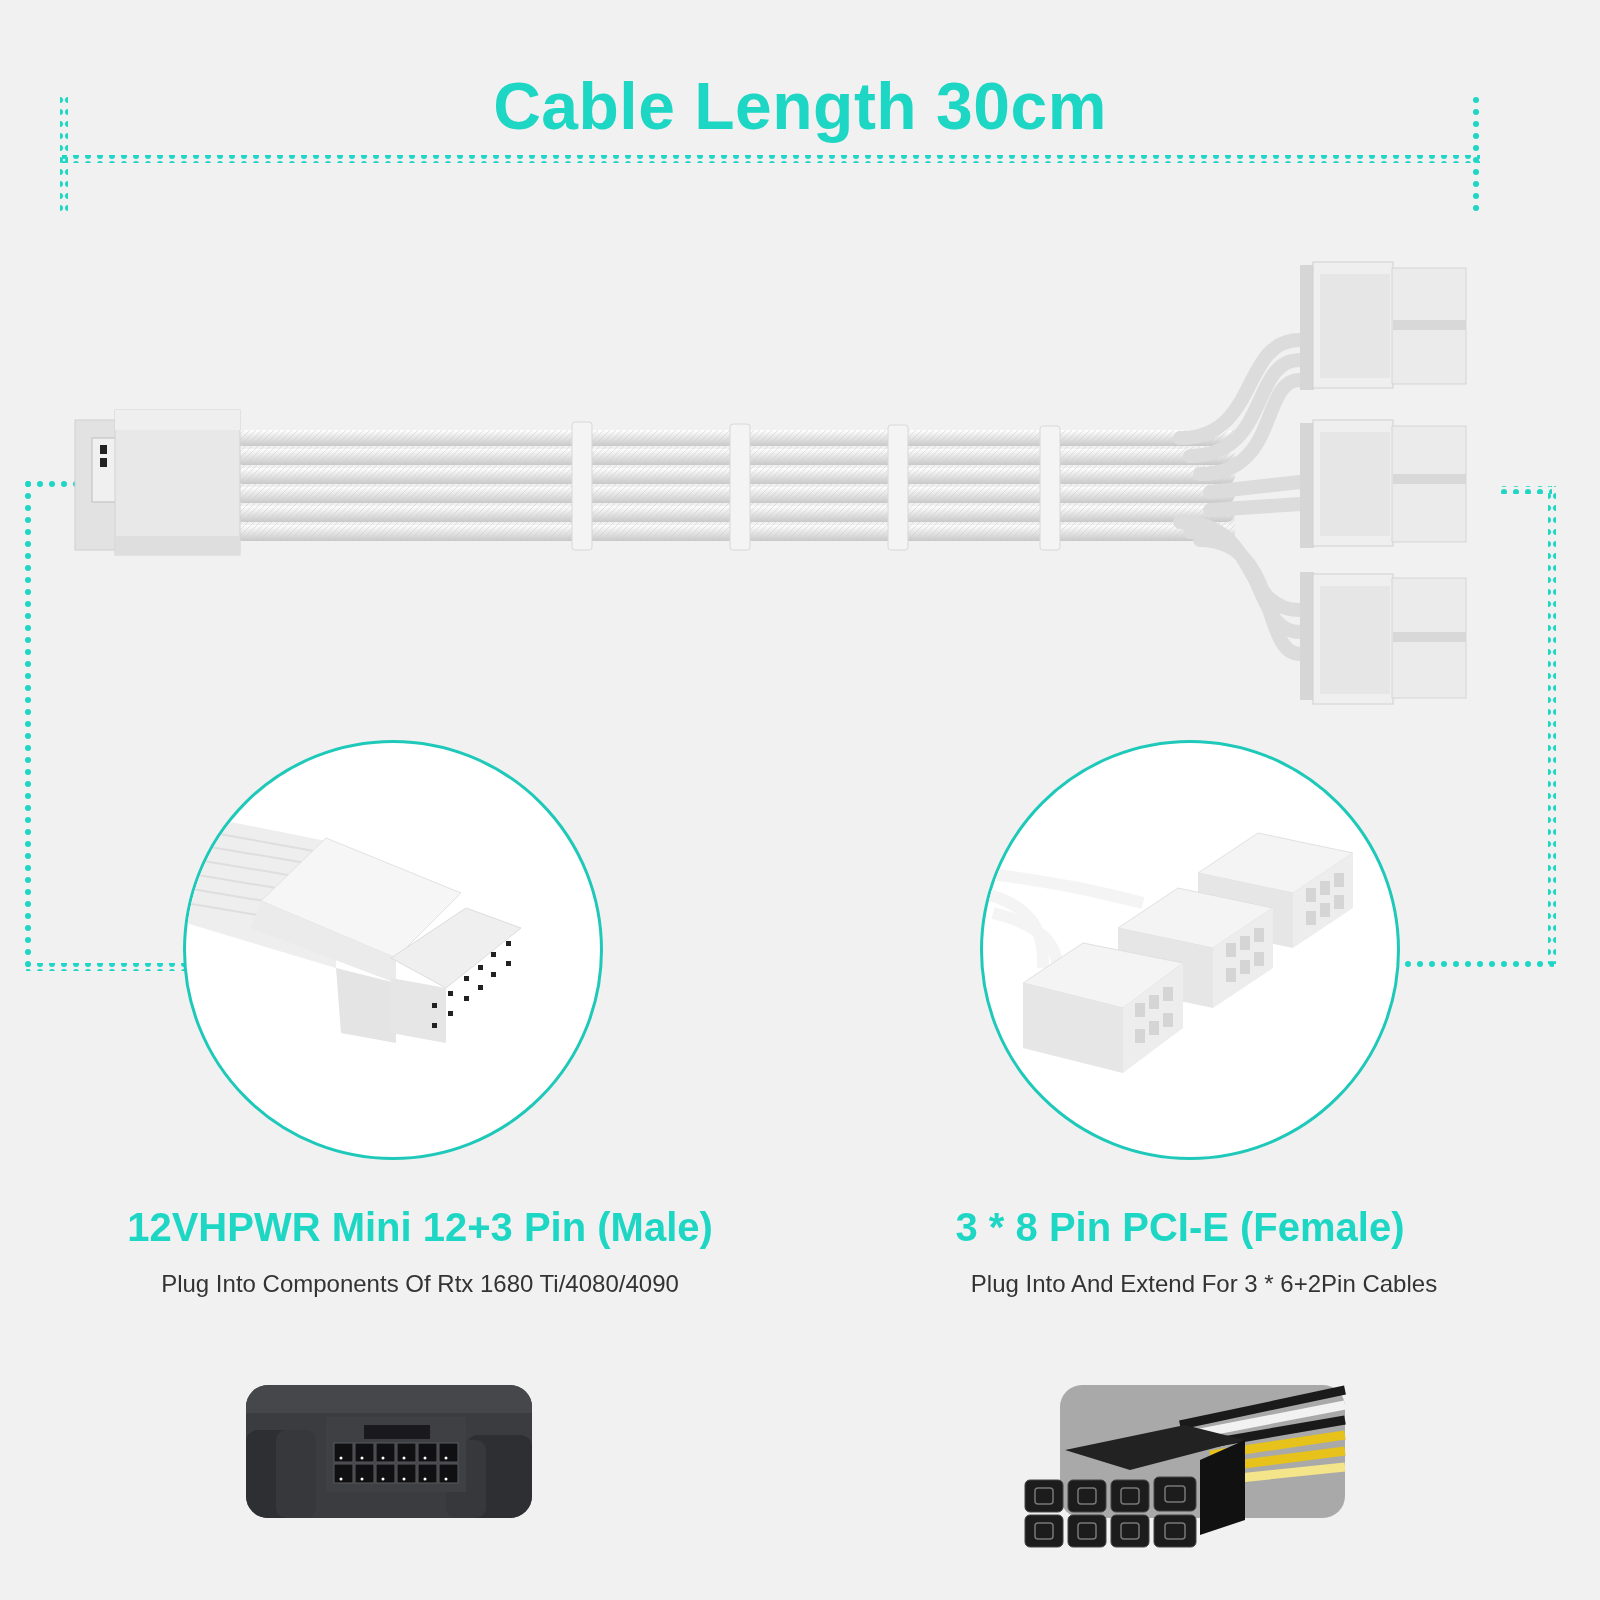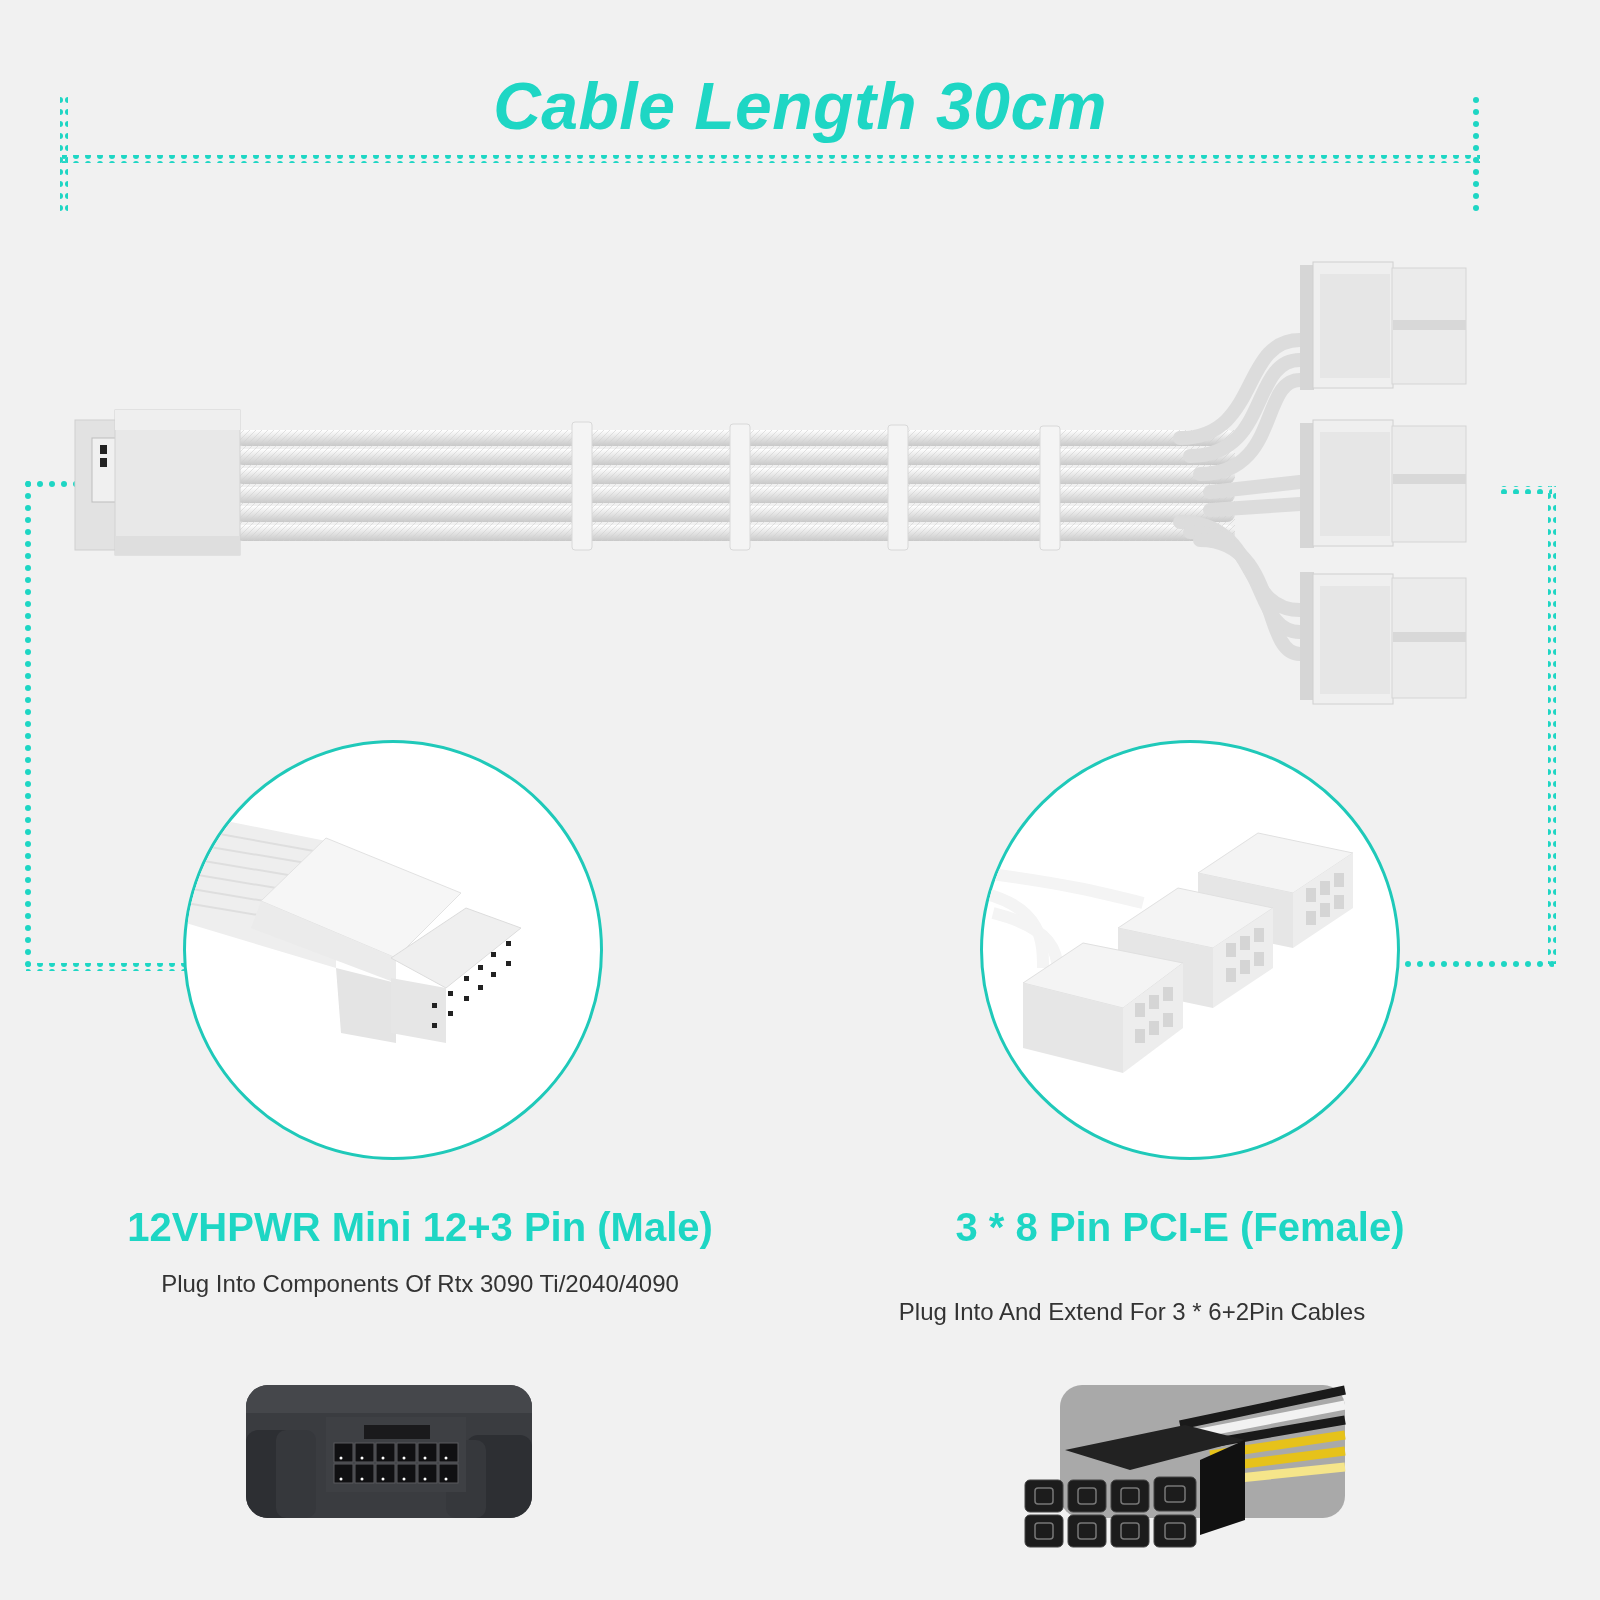--- a/index.html
+++ b/index.html
@@ -1,18 +1,18 @@
 <!DOCTYPE html>
 <html><head>
 <meta charset="utf-8">
 <style>
   html,body{margin:0;padding:0;}
   body{width:1600px;height:1600px;background:#f1f1f1;position:relative;overflow:hidden;font-family:"Liberation Sans","DejaVu Sans",sans-serif;}
   .abs{position:absolute;}
-  .title{left:0;width:1600px;top:68px;text-align:center;font-size:66px;font-weight:bold;color:#1ed6c4;letter-spacing:0.5px;font-style:italic;}
+  .title{left:0;width:1600px;top:68px;text-align:center;font-size:66px;font-weight:bold;color:#1ed6c4;letter-spacing:0.5px;}
   .feat-title{font-size:40px;font-weight:bold;color:#1ed6c4;text-align:center;}
   .feat-sub{font-size:24px;color:#333;text-align:center;}
   .circle{border:3px solid #1fc9b9;border-radius:50%;background:#fff;overflow:hidden;}
   .thumb{border-radius:22px;overflow:hidden;}
   svg{display:block;}
 </style>
 </head>
 <body>
 
 <div class="abs title">Cable Length 30cm</div>
@@ -208,24 +208,24 @@
           <rect x="140" y="44" width="10" height="14"></rect>
           <rect x="112" y="86" width="10" height="14"></rect>
           <rect x="126" y="78" width="10" height="14"></rect>
           <rect x="140" y="70" width="10" height="14"></rect>
         </g>
     </g>
   </svg>
 </div>
 
 <div class="abs feat-title" style="left:80px;width:680px;top:1205px;">12VHPWR Mini 12+3 Pin (Male)</div>
-<div class="abs feat-sub" style="left:80px;width:680px;top:1270px;">Plug Into Components Of Rtx 3090 Ti/2040/4090</div>
+<div class="abs feat-sub" style="left:80px;width:680px;top:1270px;">Plug Into Components Of Rtx 1680 Ti/4080/4090</div>
 
 <div class="abs feat-title" style="left:880px;width:600px;top:1205px;">3 * 8 Pin PCI-E (Female)</div>
-<div class="abs feat-sub" style="left:832px;width:600px;top:1270px;margin-top:28px;">Plug Into And Extend For 3 * 6+2Pin Cables</div>
+<div class="abs feat-sub" style="left:904px;width:600px;top:1270px;">Plug Into And Extend For 3 * 6+2Pin Cables</div>
 
 <div class="abs thumb" style="left:246px;top:1385px;width:286px;height:133px;background:#3a3c40;">
   <svg width="286" height="133">
     <rect x="0" y="0" width="286" height="28" fill="#45474b"></rect>
     <rect x="0" y="45" width="60" height="88" rx="12" fill="#2d2f33"></rect>
     <rect x="30" y="45" width="40" height="88" rx="10" fill="#36383c"></rect>
     <rect x="220" y="50" width="66" height="83" rx="12" fill="#2d2f33"></rect>
     <rect x="200" y="55" width="40" height="78" rx="10" fill="#36383c"></rect>
     <rect x="80" y="32" width="140" height="75" fill="#3e4044"></rect>
     <rect x="118" y="40" width="66" height="14" fill="#1a1a1c"></rect>

